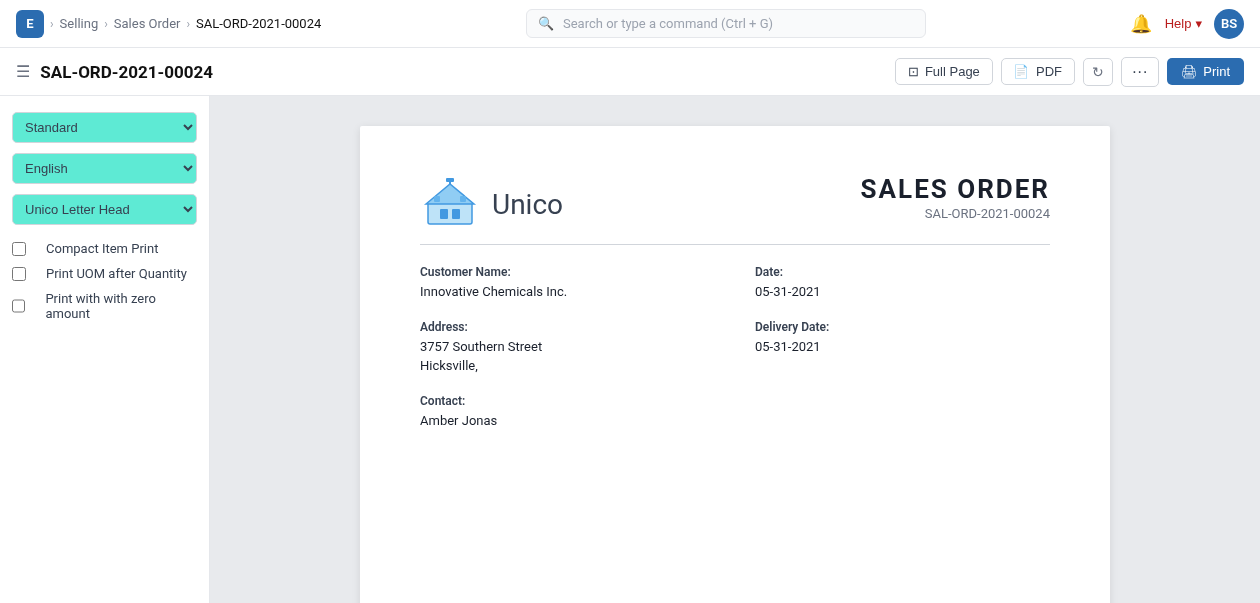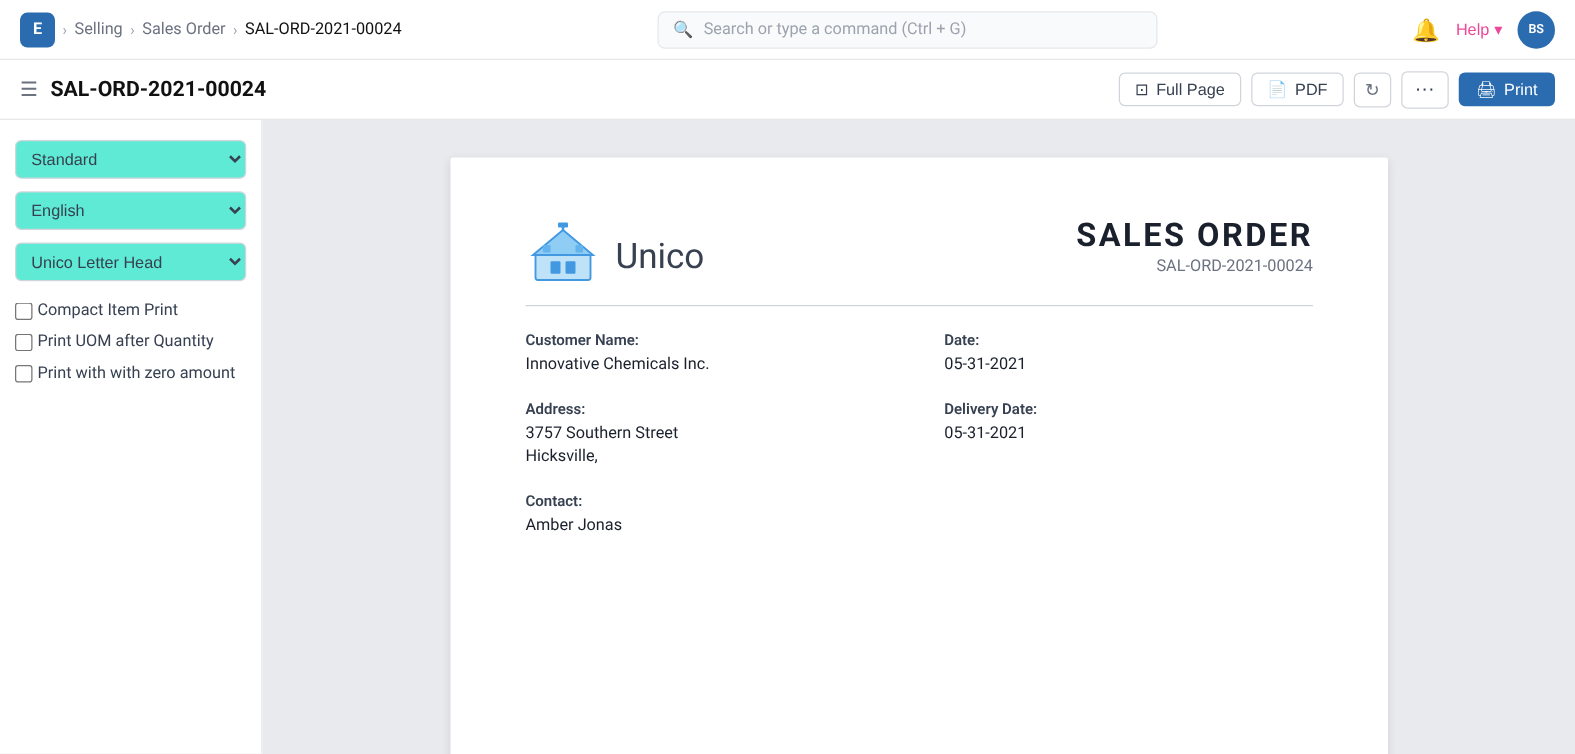--- a/index.html
+++ b/index.html
@@ -22,22 +22,22 @@
     .breadcrumb-current { color: #111; font-size: 13px; }
     .topbar-center { flex: 1; max-width: 400px; margin: 0 40px; }
     .search-bar {
       display: flex; align-items: center; gap: 8px;
       background: #f9fafb; border: 1px solid #e5e7eb; border-radius: 6px;
       padding: 6px 12px; cursor: text;
     }
     .search-bar span { color: #9ca3af; font-size: 13px; }
     .topbar-right { display: flex; align-items: center; gap: 12px; }
     .notif-btn { background: none; border: none; cursor: pointer; color: #6b7280; font-size: 18px; position: relative; }
-    .help-btn { background: none; border: none; cursor: pointer; color: #ec4899; font-size: 13px; display: flex; align-items: center; gap: 4px; }
-    .avatar { width: 30px; height: 30px; background: #2b6cb0; border-radius: 50%; display: flex; align-items: center; justify-content: center; color: #fff; font-size: 10px; font-weight: 600; cursor: pointer; }
+    .help-btn { background: none; border: none; cursor: pointer; color: #b91c1c; font-size: 13px; display: flex; align-items: center; gap: 4px; }
+    .avatar { width: 30px; height: 30px; background: #2b6cb0; border-radius: 50%; display: flex; align-items: center; justify-content: center; color: #fff; font-size: 13px; font-weight: 600; cursor: pointer; }
 
     
     .subtoolbar {
       display: flex; align-items: center; justify-content: space-between;
       background: #fff; height: 48px; padding: 0 16px;
       border-bottom: 1px solid #e5e7eb;
     }
     .subtoolbar-left { display: flex; align-items: center; gap: 10px; }
     .menu-icon { color: #6b7280; font-size: 16px; cursor: pointer; }
     .doc-title { font-size: 17px; font-weight: 700; color: #111; }
@@ -64,21 +64,21 @@
     .sidebar {
       width: 210px; background: #fff; border-right: 1px solid #e5e7eb;
       padding: 16px 12px; flex-shrink: 0; overflow-y: auto;
     }
     .sidebar-select {
       width: 100%; border: 1px solid #d1d5db; border-radius: 5px;
       padding: 6px 8px; font-size: 13px; color: #374151; background: #5eead4;
       margin-bottom: 10px; cursor: pointer; appearance: auto;
     }
     .checkbox-group { display: flex; flex-direction: column; gap: 10px; margin-top: 6px; }
-    .checkbox-label { display: flex; align-items: center; gap: 4px; font-size: 13px; color: #374151; cursor: pointer; }
+    .checkbox-label { display: flex; align-items: center; gap: 20px; font-size: 13px; color: #374151; cursor: pointer; }
     .checkbox-label input[type=checkbox] { width: 14px; height: 14px; cursor: pointer; }
 
     
     .doc-area {
       flex: 1; background: #e8eaed; overflow-y: auto;
       display: flex; justify-content: center; padding: 30px 16px;
     }
     .doc-paper {
       background: #fff; width: 750px; min-height: 520px;
       border-radius: 2px; box-shadow: 0 2px 8px rgba(0,0,0,0.1);

